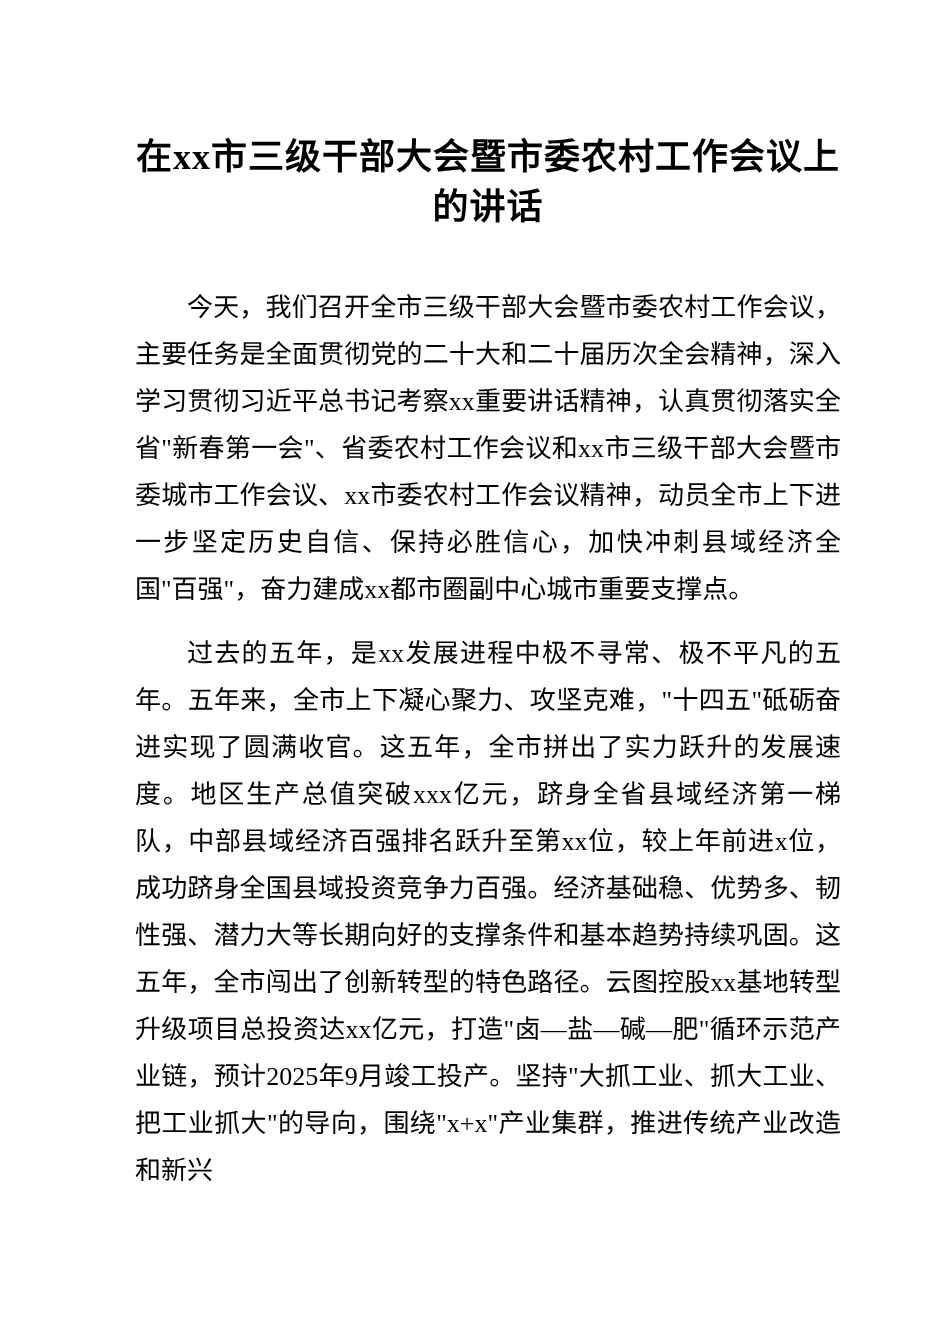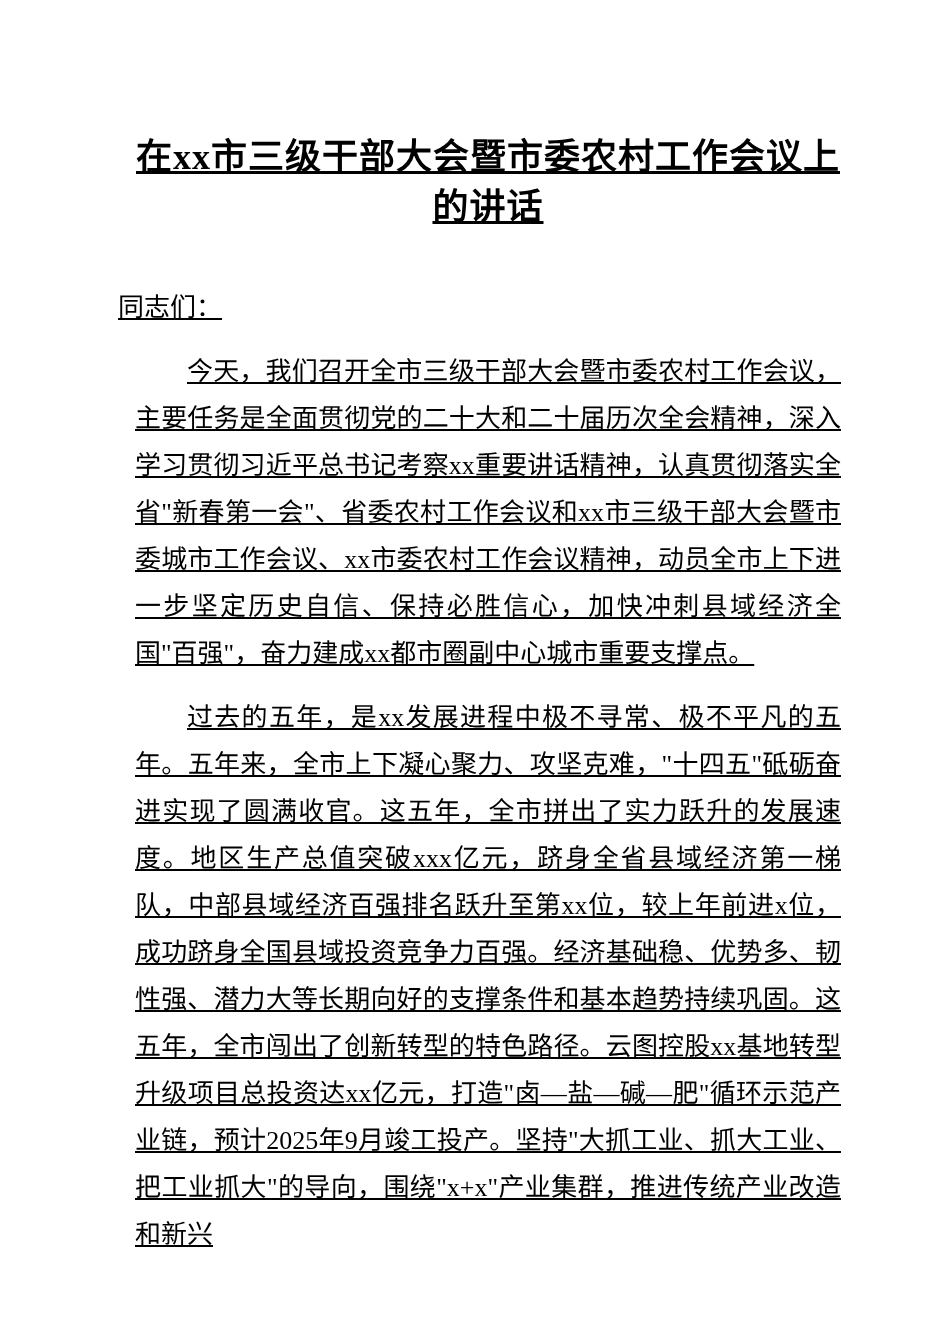--- a/index.html
+++ b/index.html
@@ -10,21 +10,20 @@
   .page {
     position: relative;
     width: 950px;
     height: 1344px;
     margin: 0 auto;
     background: #ffffff;
     color: #000000;
     overflow: hidden;
     box-sizing: border-box;
     padding: 132px 92px 0 118px;
-    text-decoration: underline;
   }
   .doc-title {
     font-family: "Liberation Serif", "DejaVu Serif", serif;
     font-weight: 700;
     font-size: 36px;
     line-height: 50px;
     text-align: center;
     margin: 0 0 52px 0;
     letter-spacing: 1px;
   }
@@ -52,20 +51,19 @@
     line-height: 47px;
   }
 </style>
 </head>
 <body>
 
 <div class="page">
   <h1 class="doc-title">在xx市三级干部大会暨市委农村工作会议上的讲话</h1>
 
   <div class="doc-body">
-    <p class="salutation">同志们：</p>
 
     <p class="para">今天，我们召开全市三级干部大会暨市委农村工作会议，主要任务是全面贯彻党的二十大和二十届历次全会精神，深入学习贯彻习近平总书记考察xx重要讲话精神，认真贯彻落实全省"新春第一会"、省委农村工作会议和xx市三级干部大会暨市委城市工作会议、xx市委农村工作会议精神，动员全市上下进一步坚定历史自信、保持必胜信心，加快冲刺县域经济全国"百强"，奋力建成xx都市圈副中心城市重要支撑点。</p>
 
 
     <p class="para">过去的五年，是xx发展进程中极不寻常、极不平凡的五年。五年来，全市上下凝心聚力、攻坚克难，"十四五"砥砺奋进实现了圆满收官。这五年，全市拼出了实力跃升的发展速度。地区生产总值突破xxx亿元，跻身全省县域经济第一梯队，中部县域经济百强排名跃升至第xx位，较上年前进x位，成功跻身全国县域投资竞争力百强。经济基础稳、优势多、韧性强、潜力大等长期向好的支撑条件和基本趋势持续巩固。这五年，全市闯出了创新转型的特色路径。云图控股xx基地转型升级项目总投资达xx亿元，打造"卤—盐—碱—肥"循环示范产业链，预计2025年9月竣工投产。坚持"大抓工业、抓大工业、把工业抓大"的导向，围绕"x+x"产业集群，推进传统产业改造和新兴</p>
   </div>
 </div>
 
 </body></html>

